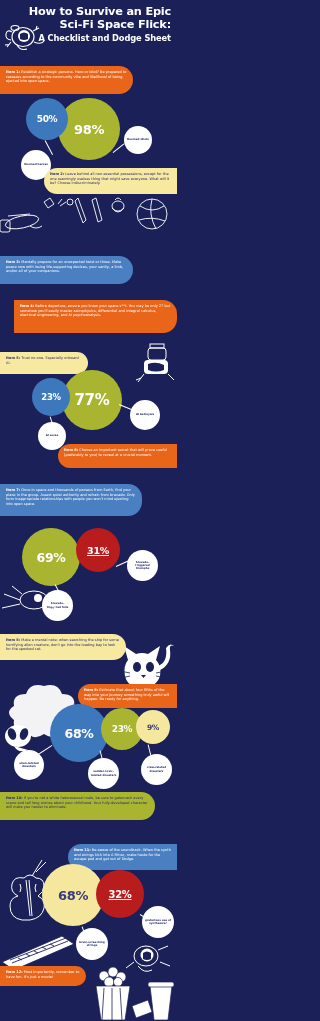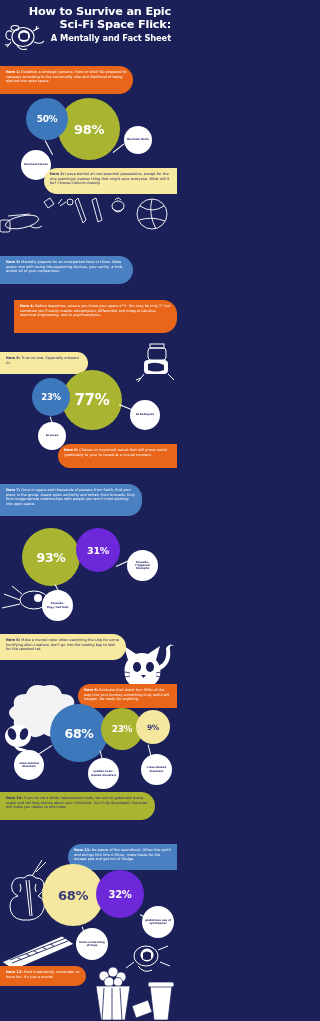--- a/index.html
+++ b/index.html
@@ -34,21 +34,21 @@
   .b-yellow{background:#f7e9a0;color:#2b2d6e;}
   .b-olive{background:#a9b531;color:#2b2d6e;}
   .r-right{border-top-right-radius:14px;border-bottom-right-radius:14px;}
   .r-left{border-top-left-radius:14px;border-bottom-left-radius:14px;}
 
   
   .circ{position:absolute;border-radius:50%;display:flex;align-items:center;
     justify-content:center;font-weight:bold;letter-spacing:-0.3px;}
   .c-blue{background:#3d78bd;color:#ffffff;}
   .c-olive{background:#a9b531;color:#ffffff;}
-  .c-orange{background:#6d28d9;color:#ffffff;}
+  .c-orange{background:#b91c1c;color:#ffffff;text-decoration:underline;}
   .c-cream{background:#f5e79e;color:#3a3c78;}
 
   .bub{position:absolute;border-radius:50%;background:#ffffff;color:#2b2d6e;
     display:flex;align-items:center;justify-content:center;text-align:center;
     font-size:2.7px;line-height:3.2px;font-weight:bold;padding:2px;box-sizing:border-box;}
   .lead{position:absolute;background:#ffffff;height:1.2px;transform-origin:0 50%;}
 
   .deco{position:absolute;}
   svg{display:block;overflow:visible;}
 </style>
@@ -67,21 +67,21 @@
           <path d="M14 25 Q17 31 24 29"></path>
           <circle cx="21" cy="16" r="6" fill="#ffffff" stroke="none"></circle>
           <path d="M17 14 Q21 11 25 14 L25 19 Q21 21 17 19 Z" fill="#1b2158" stroke="none"></path>
           <path d="M30 11 L36 8 M33 9.5 L34 6"></path>
           <path d="M8 22 L4 27 M6 24.5 L2 25"></path>
           <ellipse cx="12" cy="8" rx="4" ry="2.5"></ellipse>
         </g>
       </svg>
     </div>
     <div class="title">How to Survive an Epic Sci-Fi Space Flick:</div>
-    <div class="subtitle">A Mentally and Fact Sheet</div>
+    <div class="subtitle">A Checklist and Dodge Sheet</div>
   </div>
 
   <div class="block b-orange r-right" style="left:0;top:66px;width:133px;height:28px;">
     <b>Item 1:</b>
     <span>Establish a strategic persona. Hero or idiot? Be prepared to reassess according to the community vibe and likelihood of being ejected into open space.</span>
   </div>
 
   <div class="circ c-olive" style="left:58px;top:98px;width:62px;height:62px;font-size:13px;">
     <span>98%</span>
   </div>
@@ -163,21 +163,21 @@
     <b>Item 6:</b>
     <span>Choose an important secret that will prove useful (preferably to you) to reveal at a crucial moment.</span>
   </div>
 
   <div class="block b-blue r-right" style="left:0;top:484px;width:142px;height:32px;">
     <b>Item 7:</b>
     <span>Once in space and thousands of parsecs from Earth, find your place in the group. Assert quiet authority and refrain from bravado. Only form inappropriate relationships with people you won't mind ejecting into open space.</span>
   </div>
 
   <div class="circ c-olive" style="left:22px;top:528px;width:58px;height:58px;font-size:12.5px;">
-    <span>93%</span>
+    <span>69%</span>
   </div>
   <div class="circ c-orange" style="left:76px;top:528px;width:44px;height:44px;font-size:9.5px;">
     <span>31%</span>
   </div>
   <div class="lead" style="left:116px;top:566px;width:14px;transform:rotate(-24deg);"></div>
   <div class="bub" style="left:127px;top:550px;width:31px;height:31px;">bravado-triggered triumphs</div>
   <div class="lead" style="left:55px;top:584px;width:13px;transform:rotate(62deg);"></div>
   <div class="bub" style="left:42px;top:590px;width:31px;height:31px;">bravado-triggered fails</div>
 
   <div class="deco" style="left:0;top:586px;width:58px;height:34px;">

